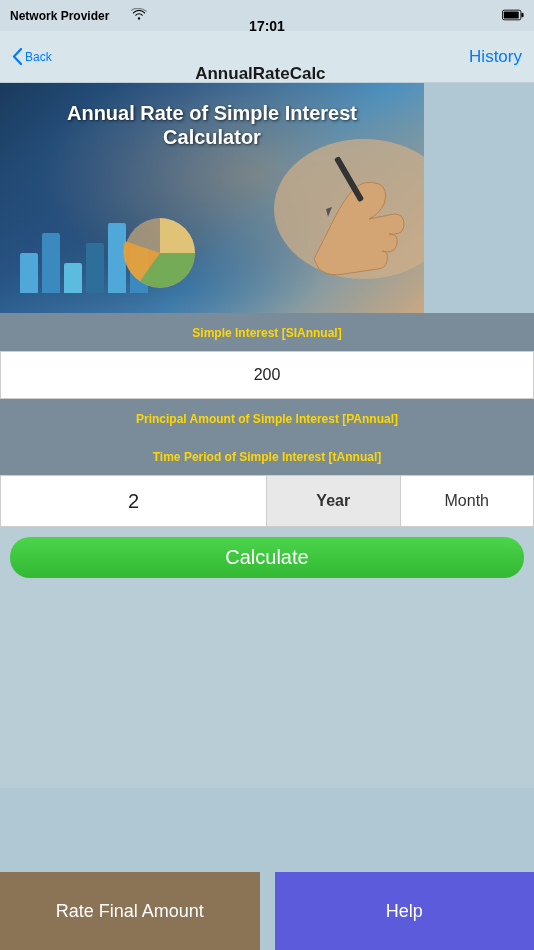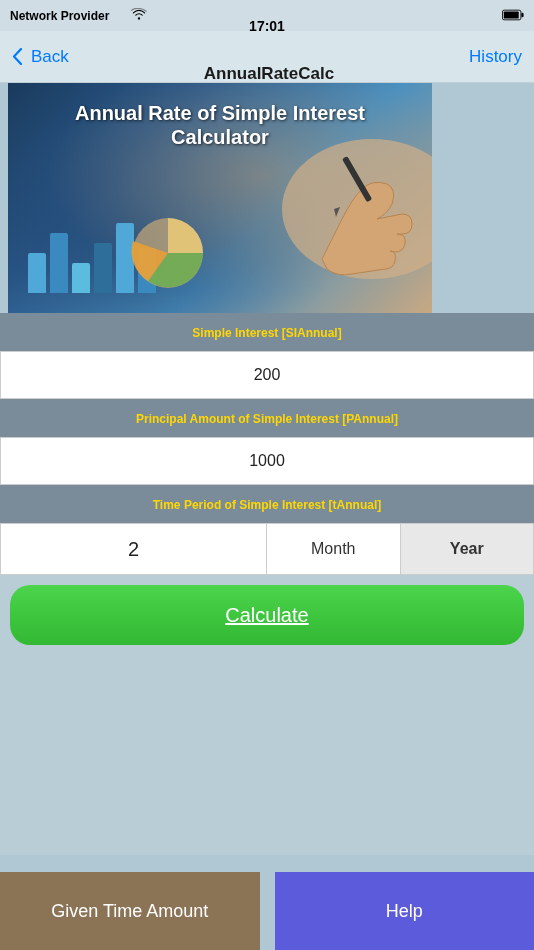--- a/index.html
+++ b/index.html
@@ -54,22 +54,22 @@
       display: flex;
       align-items: center;
       justify-content: space-between;
       padding: 0 12px;
       border-bottom: 1px solid #c0ced5;
     }
     .nav-back {
       display: flex;
       align-items: center;
       color: #007AFF;
-      font-size: 17px;
-      gap: 9px;
+      font-size: 12px;
+      gap: 3px;
       cursor: pointer;
     }
     .nav-title {
       font-size: 17px;
       font-weight: 700;
       color: #1a1a1a;
       margin-top: 35px;
     }
     .nav-history {
       color: #007AFF;
@@ -80,21 +80,20 @@
 
     
     #hero {
       width: 424px;
       height: 230px;
       background: linear-gradient(135deg, #1a3a5c 0%, #2a5a8c 30%, #4a90c0 60%, #c8a882 100%);
       position: relative;
       overflow: hidden;
       display: flex;
       align-items: flex-end;
-      margin-left: 8px;
     }
     .hero-overlay {
       position: absolute;
       inset: 0;
       background: 
         radial-gradient(ellipse at 60% 40%, rgba(180,140,100,0.5) 0%, transparent 60%),
         radial-gradient(ellipse at 30% 70%, rgba(30,60,100,0.6) 0%, transparent 50%);
     }
     .hero-charts {
       position: absolute;
@@ -196,29 +195,28 @@
     }
     .time-unit-btn.active {
       background: #e8e8e8;
       font-weight: 600;
     }
 
     
     .calculate-btn {
       width: calc(100% - 20px);
       margin: 10px;
-      height: 60px;
+      height: 41px;
       background: linear-gradient(180deg, #4cd44c 0%, #32b832 100%);
       border: none;
       border-radius: 20px;
       color: white;
       font-size: 20px;
       font-weight: 500;
       cursor: pointer;
-      text-decoration: underline;
     }
 
     
     #middle-spacer {
       flex: 1;
       background: #b8cdd6;
       height: 190px;
     }
 
     
@@ -329,37 +327,34 @@
     <span>Simple Interest [SIAnnual]</span>
   </div>
   <div class="input-field-wrapper">
     <input class="input-field" type="text" value="200" style="">
   </div>
 
   
   <div class="section-header">
     <span>Principal Amount of Simple Interest [PAnnual]</span>
   </div>
-  <div class="input-field-wrapper">
-    <input class="input-field" type="text" value="1000" style="">
-  </div>
 
   
   <div class="section-header">
     <span>Time Period of Simple Interest [tAnnual]</span>
   </div>
   <div class="time-period-row">
     <input class="time-input" type="text" value="2" style="">
+    <button class="time-unit-btn active">Year</button>
     <button class="time-unit-btn">Month</button>
-    <button class="time-unit-btn active">Year</button>
   </div>
 
   
   <button class="calculate-btn">Calculate</button>
 
 </div>
 
 <div id="middle-spacer"></div>
 
 <div id="bottom-bar">
-  <button class="bottom-btn-left">Given Time Amount</button>
+  <button class="bottom-btn-left">Rate Final Amount</button>
   <button class="bottom-btn-right">Help</button>
 </div>
 
 </body></html>

